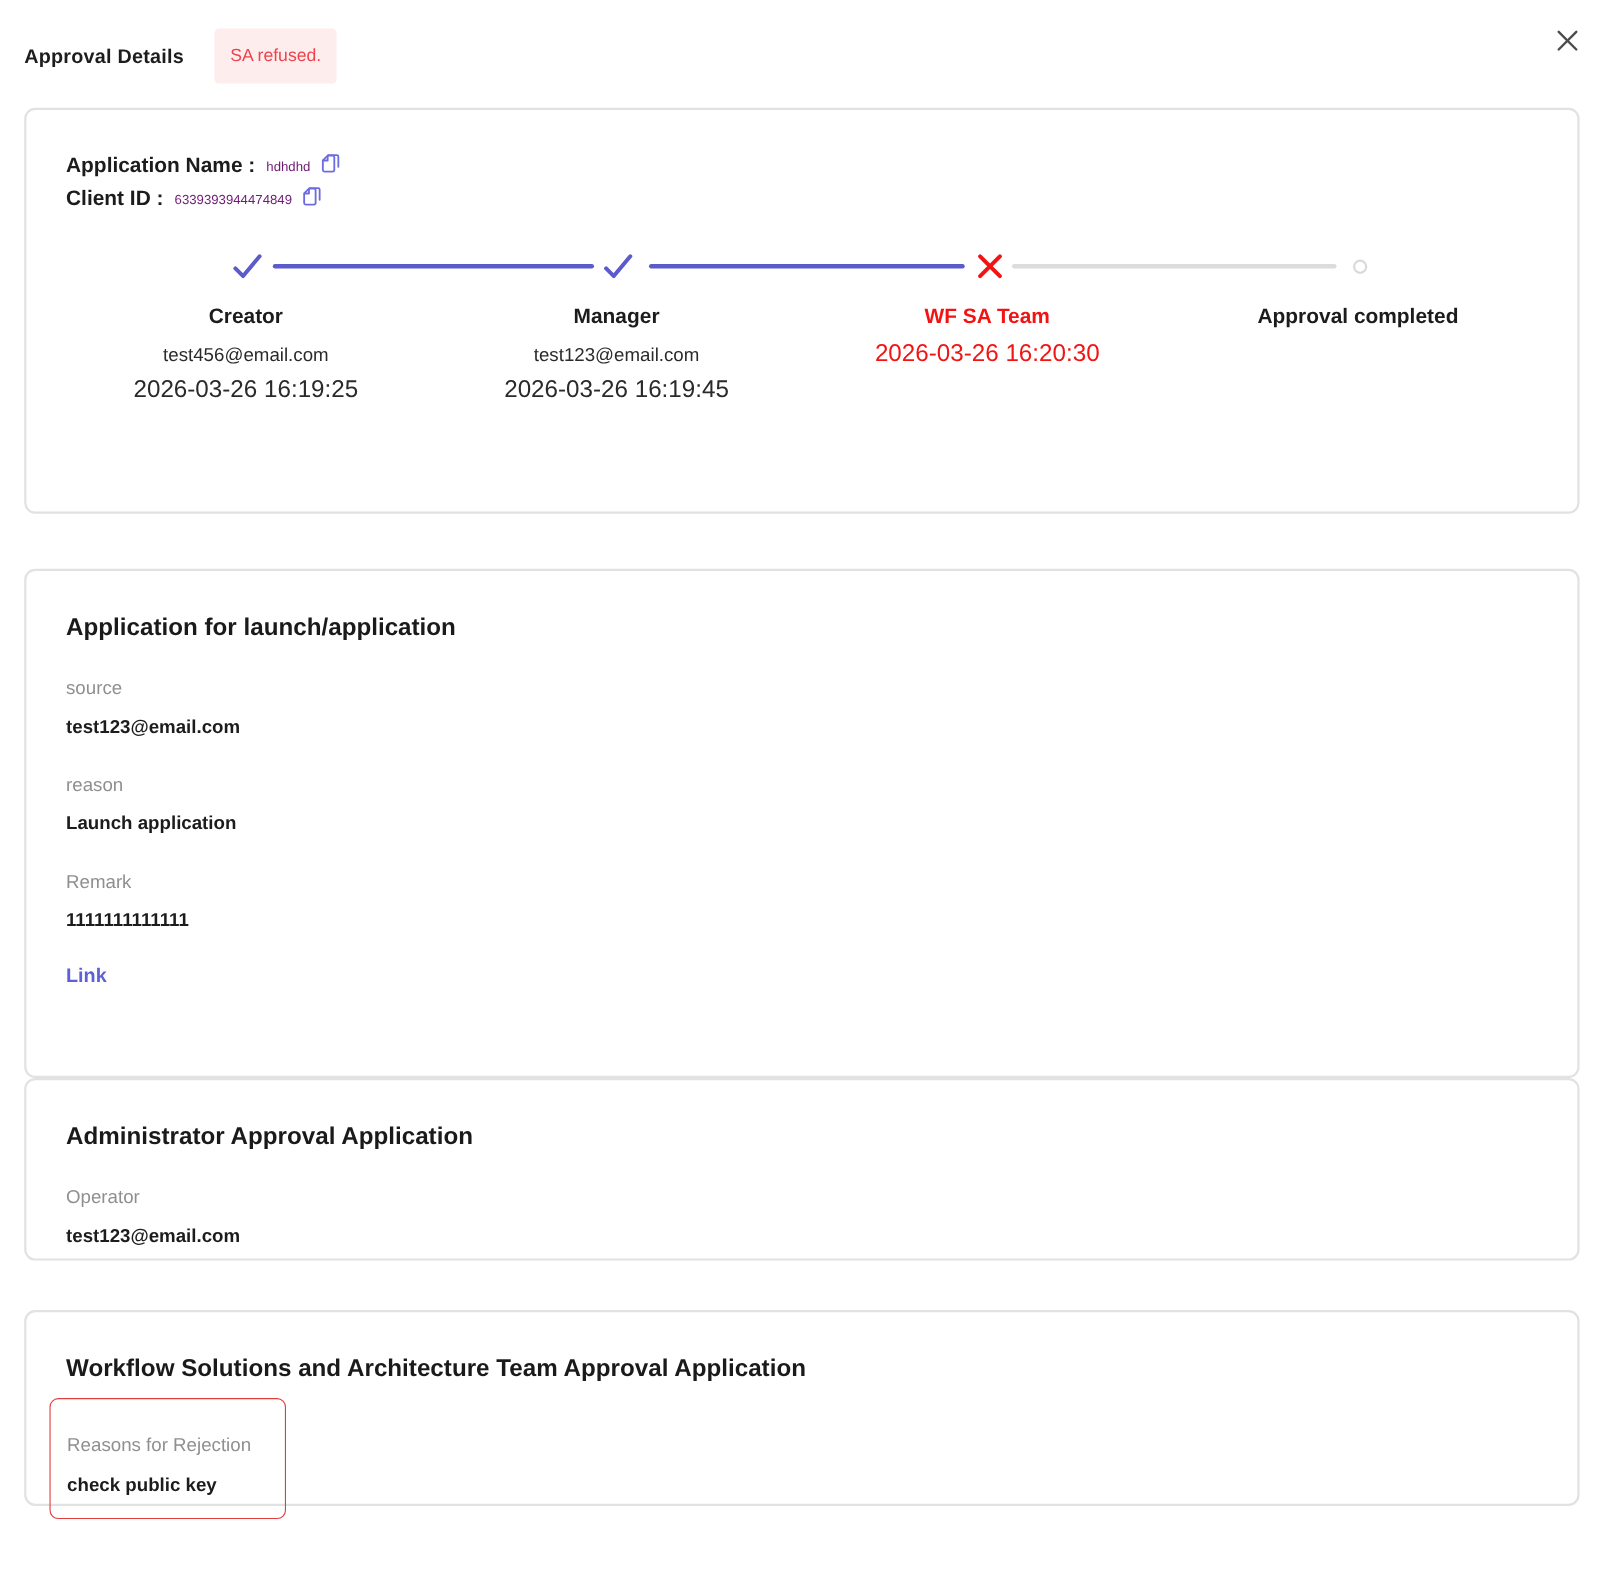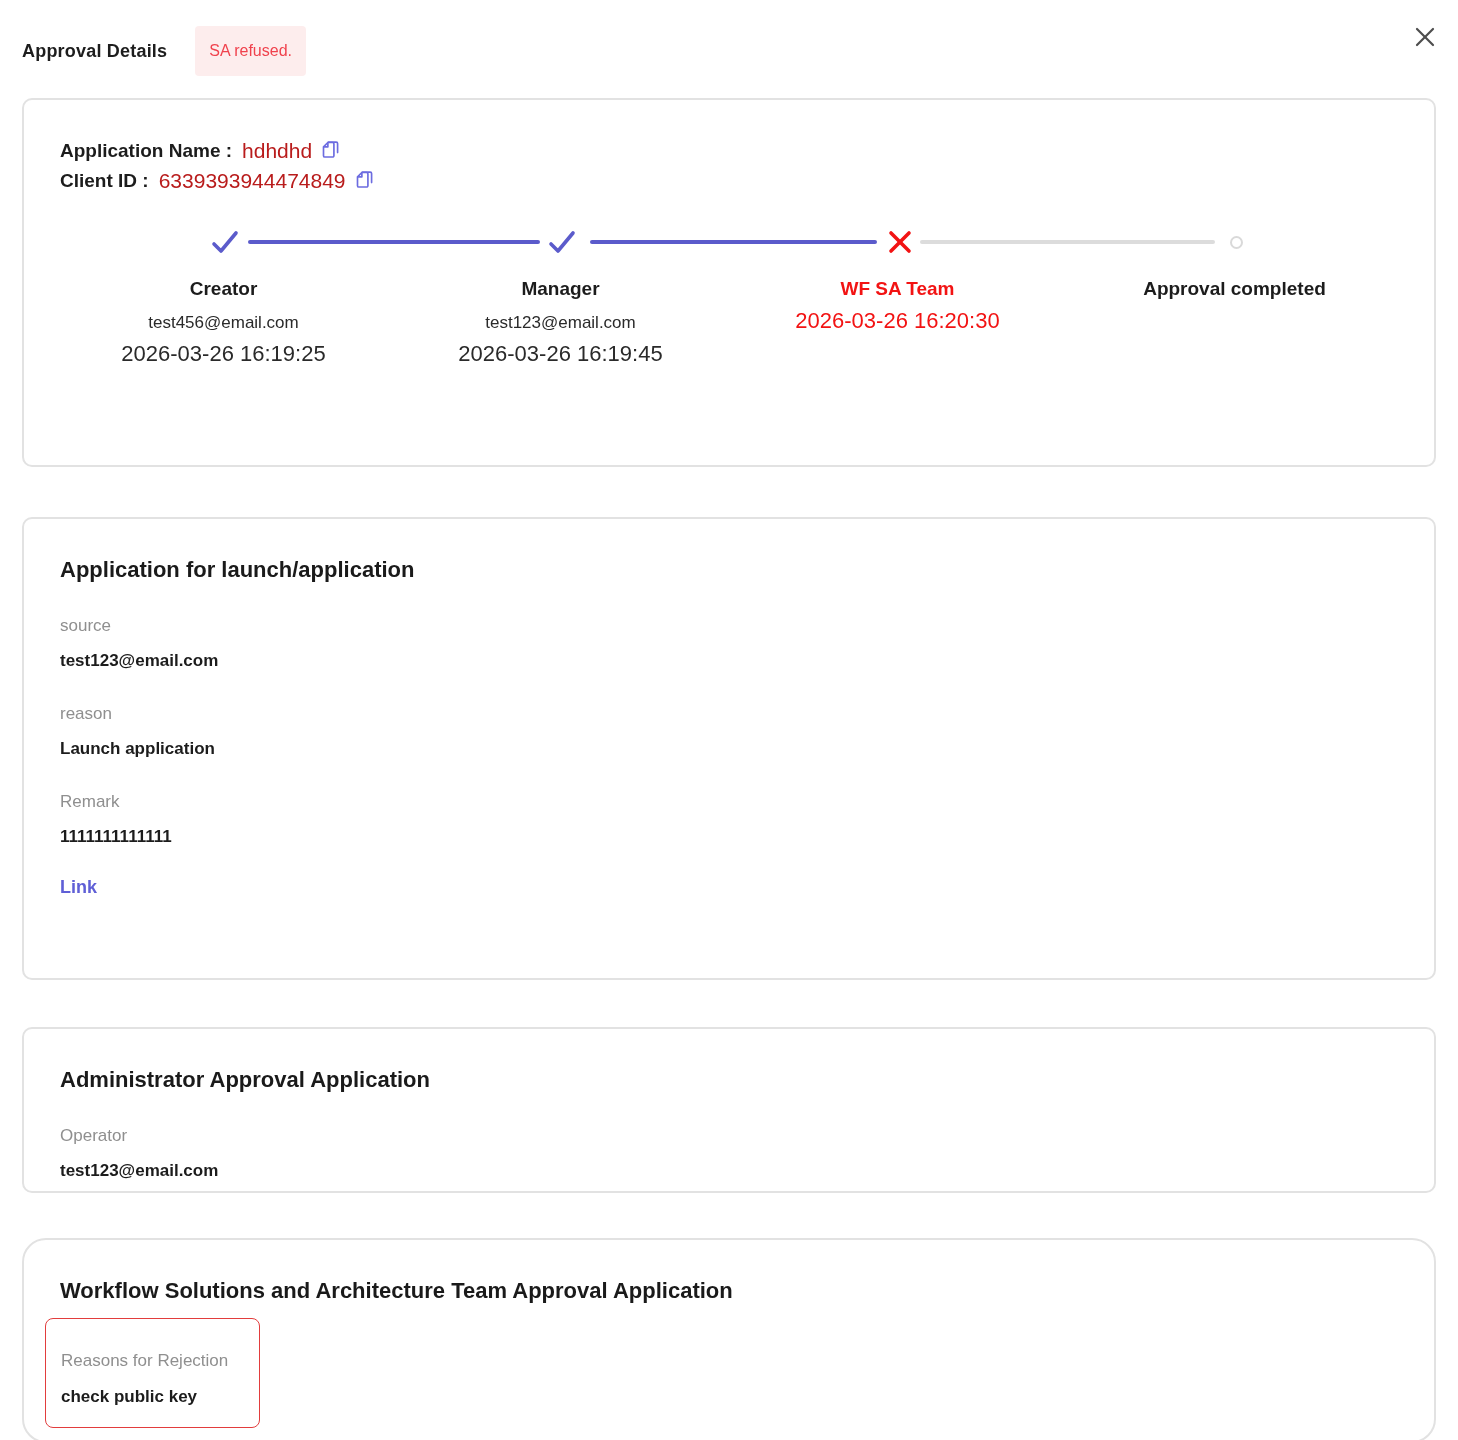--- a/index.html
+++ b/index.html
@@ -17,28 +17,28 @@
   .page-title{font-size:18px; font-weight:700; color:#1d1d1d; letter-spacing:.2px;}
   .status-badge{margin-left:28px; background:var(--badge_bg); color:var(--badge_text);
     font-size:16px; padding:16px 14px; border-radius:4px;}
   .close-btn{position:absolute; top:24px; right:18px; width:30px; height:30px;
     display:flex; align-items:center; justify-content:center; cursor:pointer;}
 
   
   .card{margin:0 22px; background:#fff; border:2px solid var(--border); border-radius:10px;}
   .card1{margin-top:22px; height:369px; position:relative;}
   .card2{margin-top:50px; height:463px;}
-  .card3{margin-top:47px; height:166px;}
-  .card4{margin-top:45px; height:205px;border-radius:24px;}
+  .card3{height:166px;}
+  .card4{margin-top:45px; height:178px;}
 
   
   .info-block{padding:36px 0 0 36px;}
   .info-row{display:flex; align-items:center; height:30px;}
   .info-label{font-size:19px; font-weight:700; color:#1c1c1c;}
-  .info-value{font-size:21px; margin-left:10px; color:#b91c1c;}
+  .info-value{font-size:12px; margin-left:10px; color:#701a75;}
   .copy-btn{margin-left:8px; width:22px; height:22px; cursor:pointer; display:flex; align-items:center;}
 
   
   .stepper{position:relative; margin-top:28px;}
   .icon-layer{position:relative; height:36px;}
   .seg{position:absolute; top:16px; height:4px; border-radius:2px; background:var(--accent);}
   .seg1{left:224px; width:292px;}
   .seg2{left:566px; width:287px;}
   .seg3{left:896px; width:295px; background:#dcdcdc;}
   .step-ic{position:absolute; top:0; height:36px; display:flex; align-items:center; justify-content:center;}

